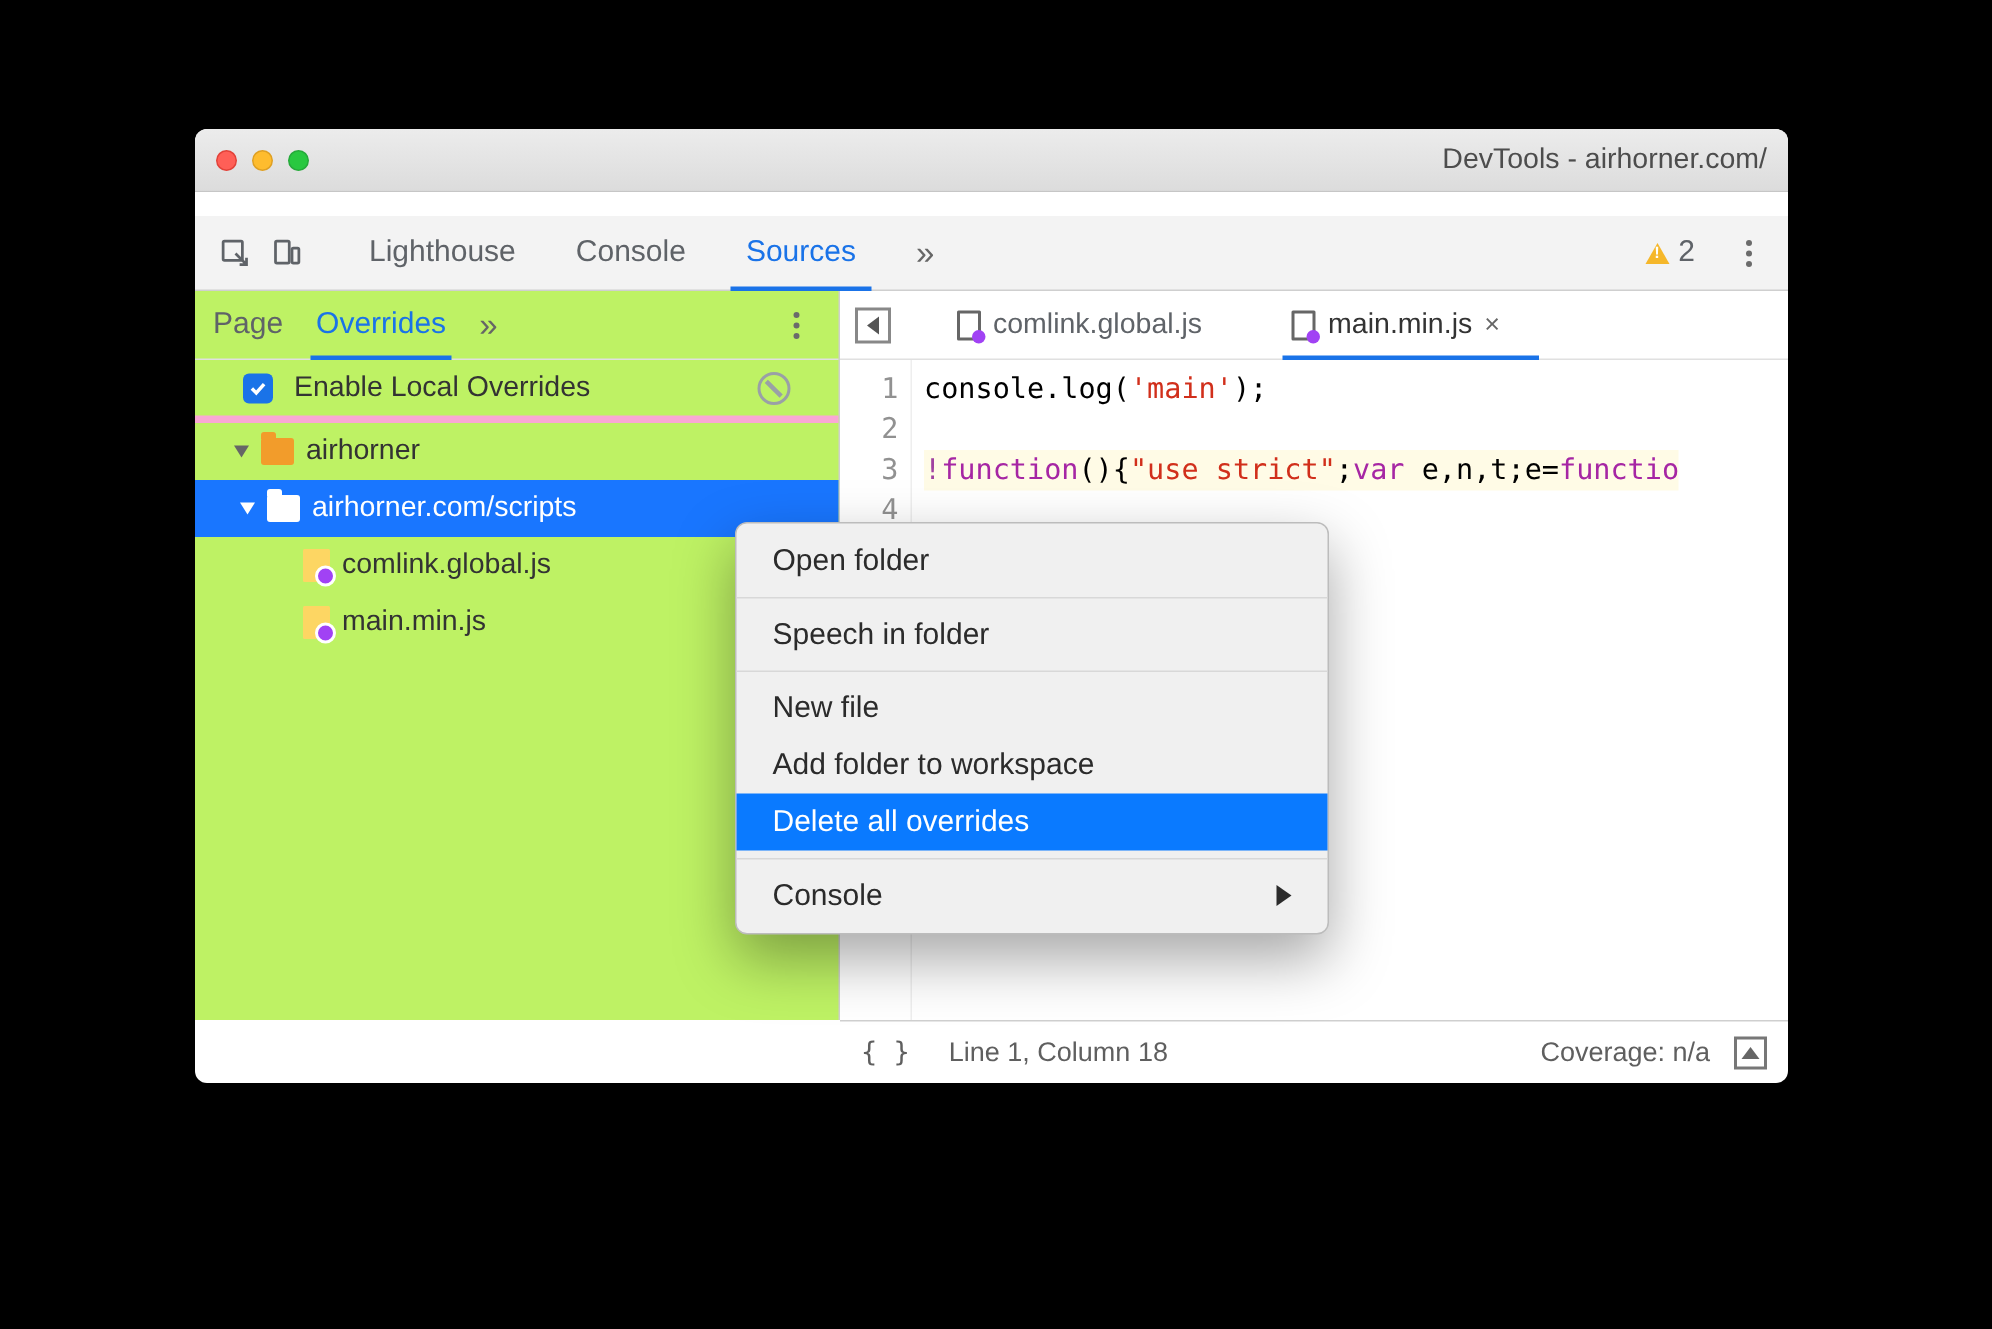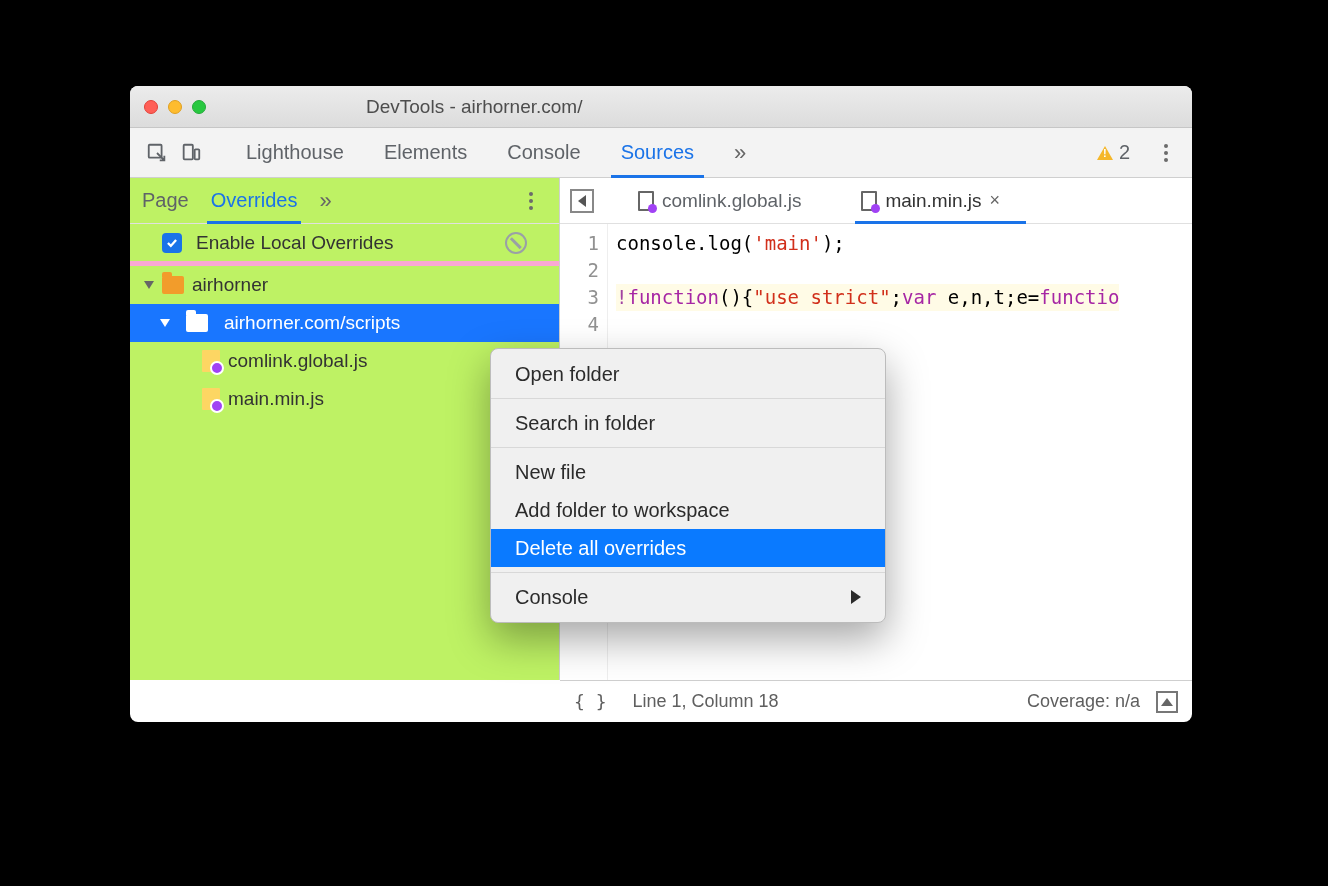--- a/index.html
+++ b/index.html
@@ -24,35 +24,37 @@
     display: flex;
     flex-direction: column;
   }
   .titlebar {
     height: 42px;
     background: linear-gradient(#ececec,#dcdcdc);
     display: flex;
     align-items: center;
     padding: 18px 14px;
     border-bottom: 1px solid #c6c6c6;
+    justify-content: space-between;
   }
   .traffic { display: flex; gap: 10px; margin-right: 160px; }
   .dot { width: 14px; height: 14px; border-radius: 50%; }
   .dot.red { background:#ff5f57; border:1px solid #e24239;}
   .dot.yellow { background:#febc2e; border:1px solid #dfa023;}
   .dot.green { background:#28c840; border:1px solid #26aa3b;}
   .title { flex: 0 0 auto; color:#4d4d4d; font-size:19px; }
   .tabstrip {
     height: 50px;
     background:#f3f3f3;
     border-bottom:1px solid #cfcfcf;
     display:flex;
     align-items:center;
     padding: 0 10px;
     gap: 0;
+    margin-top: 16px;
   }
   .tabstrip .icon-btn {
     width:34px; height:34px; display:flex; align-items:center; justify-content:center;
     color:#5f6368;
   }
   .tabstrip .tab {
     padding: 0 20px;
     height:100%;
     display:flex; align-items:center;
     color:#5f6368; font-size:20px;
@@ -90,22 +92,22 @@
     border-bottom:5px solid #f9a8d4; font-size:19px; color:#333;
   }
   .chk { width:20px;height:20px;border-radius:4px;background:#1a73e8;display:flex;align-items:center;justify-content:center;}
   .chk svg{ width:14px;height:14px;}
   .enable-row .flex{flex:1;}
   .forbid { width:22px;height:22px;border:2.5px solid #9aa0a6;border-radius:50%;position:relative;}
   .forbid::after{content:"";position:absolute;left:2px;right:2px;top:50%;height:2.5px;background:#9aa0a6;transform:translateY(-50%) rotate(45deg);}
 
   .tree { flex:1; font-size:19px; color:#333; }
   .tree-row { display:flex; align-items:center; height:38px; padding-right:8px; gap:8px; }
-  .tree-row.lvl0 { padding-left:14px; }
-  .tree-row.lvl1 { padding-left:30px;gap:16px; }
+  .tree-row.lvl0 { padding-left:26px; }
+  .tree-row.lvl1 { padding-left:30px; }
   .tree-row.lvl2 { padding-left:72px; }
   .tree-row.selected { background:#1976ff; color:#fff; }
   .tri { width:0;height:0;border-left:5px solid transparent;border-right:5px solid transparent;border-top:8px solid #666;}
   .tree-row.selected .tri { border-top-color:#fff; }
   .folder-ico { width:22px;height:18px;background:#fbbc04;border-radius:2px;position:relative;}
   .folder-ico.orange{ background:#f29c2b;}
   .folder-ico.white{ background:#fff;}
   .folder-ico::before{content:"";position:absolute;left:0;top:-4px;width:10px;height:5px;background:inherit;border-radius:2px 2px 0 0;}
   .file-ico { width:18px;height:22px;background:#fdd663;border-radius:1px;position:relative;}
   .file-ico::after{content:"";position:absolute;right:-4px;bottom:-3px;width:10px;height:10px;border-radius:50%;background:#a142f4;border:2px solid #fff;}
@@ -181,23 +183,20 @@
       <svg width="22" height="22" viewBox="0 0 24 24" fill="none" stroke="#5f6368" stroke-width="2">
           <rect x="4" y="3" width="10" height="16" rx="1"></rect>
           <rect x="16" y="8" width="5" height="11" rx="1"></rect>
         </svg>
     </div>
     <div style="width:18px"></div>
     <div class="tab">
         <span>Lighthouse</span>
       </div>
     <div class="tab">
-        <span>Elements</span>
-      </div>
-    <div class="tab">
         <span>Console</span>
       </div>
     <div class="tab active">
         <span>Sources</span>
       </div>
     <div class="tab">
         <span class="chevmore">»</span>
       </div>
     <div style="flex:1"></div>
     <div class="tab">
@@ -307,21 +306,21 @@
   </div>
 
 </div>
 
 <div class="ctxmenu" id="ctxmenu">
     <div class="item">
       <span>Open folder</span>
     </div>
     <div class="sep"></div>
     <div class="item">
-      <span>Search in folder</span>
+      <span>Speech in folder</span>
     </div>
     <div class="sep"></div>
     <div class="item">
       <span>New file</span>
     </div>
     <div class="item">
       <span>Add folder to workspace</span>
     </div>
     <div class="item hov">
       <span>Delete all overrides</span>

